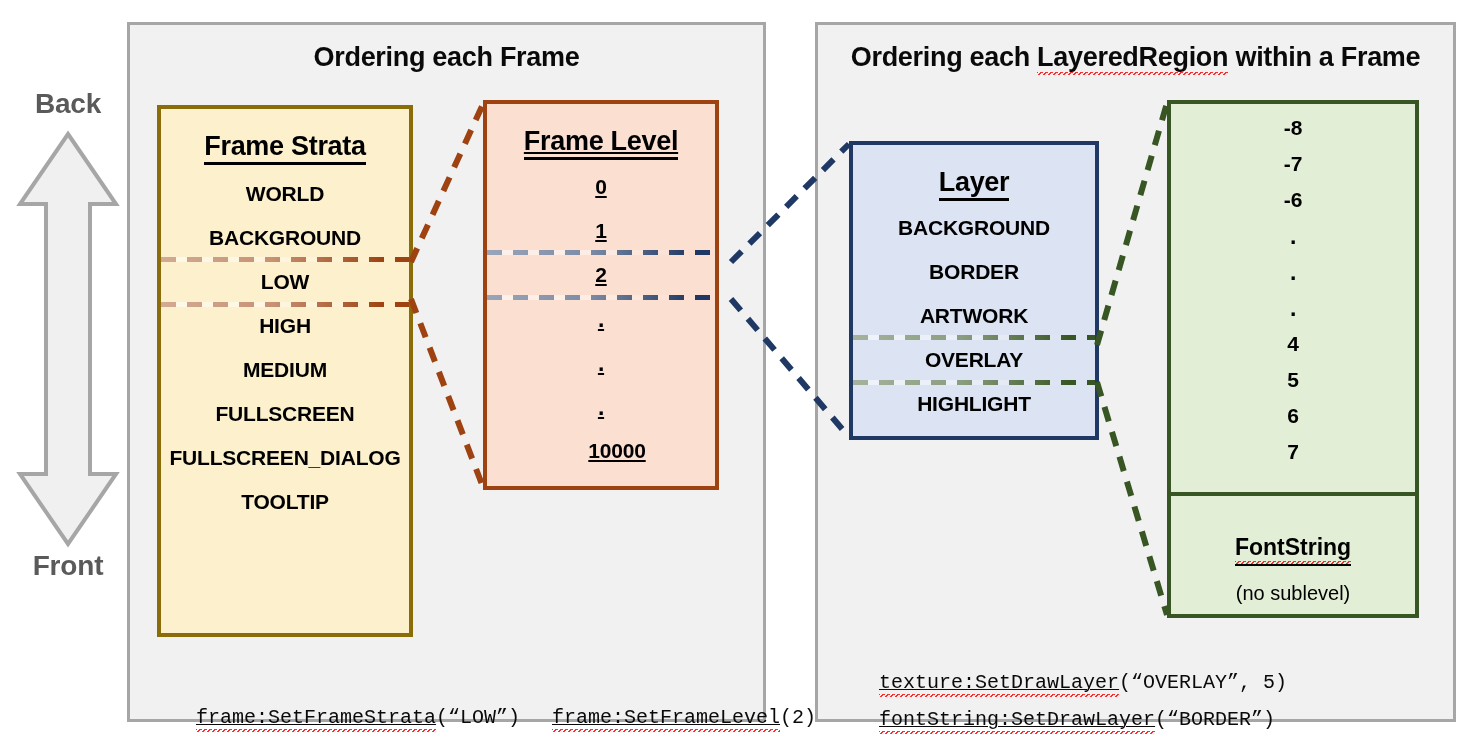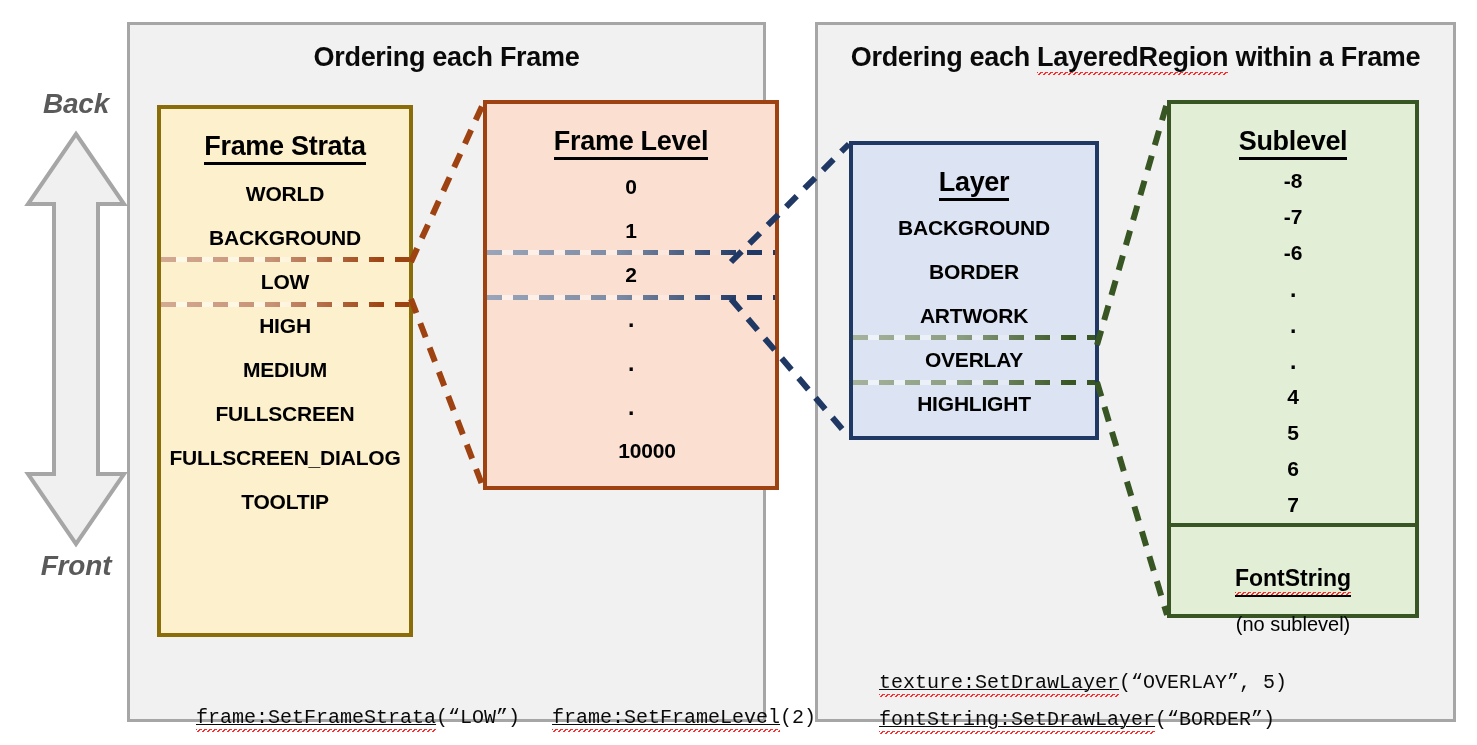--- a/index.html
+++ b/index.html
@@ -8,21 +8,21 @@
   }
   body {
     width: 1477px; height: 745px;
     position: relative;
     font-family: "Liberation Sans", sans-serif;
     overflow: hidden;
   }
   .stage { position: absolute; left: 0; top: 0; width: 1477px; height: 745px; }
 
   
-  #arrow-col { position: absolute; left: 12px; top: 88px; width: 128px; height: 506px; font-style: italic; }
+  #arrow-col { position: absolute; left: 4px; top: 88px; width: 128px; height: 506px; }
   .arrow-label {
     position: absolute; left: 0; width: 128px; text-align: center;
     font-size: 28px; font-weight: bold; color: #5a5a5a;
     letter-spacing: -0.2px;
   }
   #arrow-label-back  { top: 0px; }
   #arrow-label-front { top: 462px; }
   #arrow-svg { position: absolute; left: 12px; top: 42px; }
 
   
@@ -73,22 +73,22 @@
   #box-strata {
     left: 157px; top: 105px; width: 256px; height: 532px;
     background: #fdf0cd; border: 4px solid #8a6d08;
   }
   #box-strata .hdr { margin-top: 22px; }
   #box-strata .row { height: 44px; }
   #box-strata .rows { margin-top: 10px; }
 
   
   #box-level {
-    left: 483px; top: 100px; width: 296px; height: 390px;
-    background: #fbe0d2; border: 4px solid #9e4211;
+    left: 483px; top: 100px; width: 236px; height: 390px;
+    background: #fbe0d2; border: 4px solid #9e4211; text-decoration: underline;
   }
   #box-level .hdr { margin-top: 22px; }
   #box-level .row { height: 44px; }
   #box-level .rows { margin-top: 8px; }
 
   
   #box-layer {
     left: 849px; top: 141px; width: 250px; height: 299px;
     background: #dce3f2; border: 4px solid #1f3864;
   }
@@ -211,23 +211,20 @@
           <div style="position: absolute; inset: 0px; background: linear-gradient(90deg, rgba(255, 255, 255, 0.55) 0%, rgba(255, 255, 255, 0.42) 45%, rgba(255, 255, 255, 0) 90%); pointer-events: none;"></div>
         </div>
         <div class="band-line" style="top: 174px; background-image: repeating-linear-gradient(90deg, rgb(55, 86, 35) 0px, rgb(55, 86, 35) 15px, transparent 15px, transparent 26px); opacity: 1; mask-image: linear-gradient(90deg, rgb(0, 0, 0) 0%, rgb(0, 0, 0) 100%);">
           <div style="position: absolute; inset: 0px; background: linear-gradient(90deg, rgba(255, 255, 255, 0.55) 0%, rgba(255, 255, 255, 0.42) 45%, rgba(255, 255, 255, 0) 90%); pointer-events: none;"></div>
         </div>
         <div class="row" style="height: 44px;">HIGHLIGHT</div>
       </div>
   </div>
 
   <div class="cbox" id="box-sublevel">
-    <div class="hdr">
-      <span>Sublevel</span>
-    </div>
     <div class="rows" id="rows-sublevel">
         <div class="row" style="height: 36px;">-8</div>
         <div class="row" style="height: 36px;">-7</div>
         <div class="row" style="height: 36px;">-6</div>
         <div class="row dot" style="height: 36px;">.</div>
         <div class="row dot" style="height: 36px;">.</div>
         <div class="row dot" style="height: 36px;">.</div>
         <div class="row" style="height: 36px;">4</div>
         <div class="row" style="height: 36px;">5</div>
         <div class="row" style="height: 36px;">6</div>

